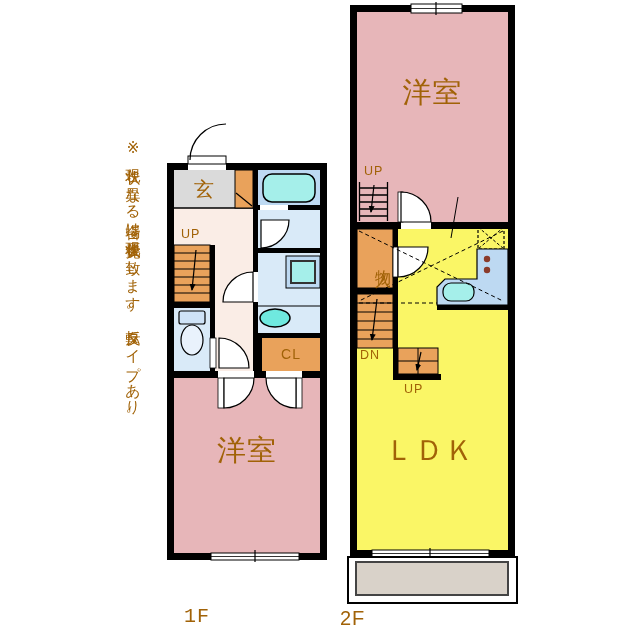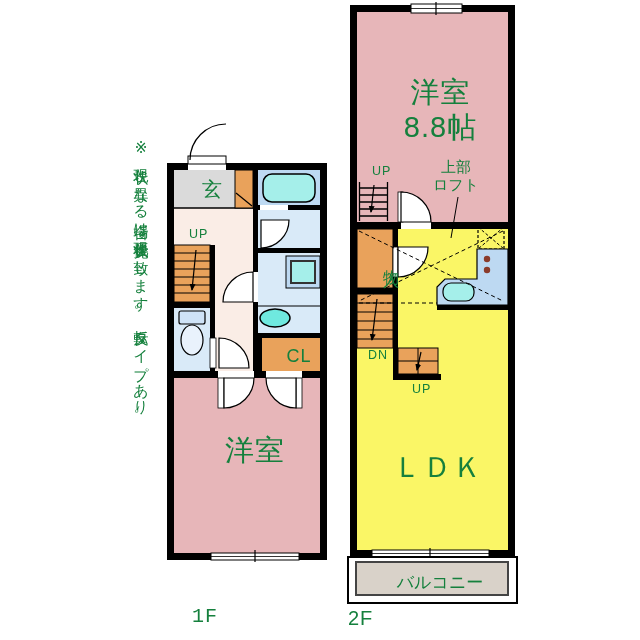--- a/index.html
+++ b/index.html
@@ -1,38 +1,38 @@
 <!DOCTYPE html>
 <html><head>
 <meta charset="utf-8">
 <style>
   html,body{margin:0;padding:0;background:#fff;}
   #canvas{position:relative;width:640px;height:640px;background:#fff;overflow:hidden;
           font-family:"Liberation Sans","DejaVu Sans",sans-serif;color:#000;}
   #plan-svg{position:absolute;left:0;top:0;}
-  .lbl{position:absolute;color:#15803d;white-space:nowrap;margin-left:8px;}
+  .lbl{position:absolute;color:#a16207;white-space:nowrap;}
   .room-label{font-size:29px;line-height:35px;text-align:center;letter-spacing:1px;}
   .room-label span{display:block;}
   .small-label{font-size:12.5px;letter-spacing:1px;font-weight:400;}
   .floor-label{font-size:20px;letter-spacing:1px;}
   .vertical-text{writing-mode:vertical-rl;text-orientation:upright;}
   #side-note{left:123px;top:139px;height:430px;font-size:15px;letter-spacing:0.5px;}
   #genkan-label{left:174px;top:176px;width:60px;text-align:center;font-size:20px;}
   #up-1f{left:181px;top:227px;}
-  #cl-label{left:262px;top:346px;width:58px;text-align:center;font-size:18px;letter-spacing:1px;}
+  #cl-label{left:262px;top:346px;width:58px;text-align:center;font-size:14px;letter-spacing:1px;}
   #bedroom-1f-label{left:174px;top:433px;width:146px;}
   #floor-1f-label{left:184px;top:605px;font-family:Liberation Mono, monospace;}
   #bedroom-2f-label{left:357px;top:75px;width:151px;}
   #up-loft{left:364px;top:164px;}
   #loft-note{left:413px;top:158px;width:70px;text-align:center;font-size:15px;line-height:18px;}
   #loft-note span{display:block;}
   #monoire-label{left:357px;top:233px;width:36px;height:52px;display:flex;justify-content:center;font-size:16px;letter-spacing:2px;}
   #dn-2f{left:360px;top:348px;}
   #up-2f{left:404px;top:382px;}
-  #ldk-label{left:357px;top:451px;width:146px;line-height:33px;text-align:center;}
+  #ldk-label{left:357px;top:434px;width:146px;line-height:33px;text-align:center;}
   #balcony-label{left:356px;top:571px;width:152px;text-align:center;font-size:17px;}
   #floor-2f-label{left:340px;top:607px;}
 </style>
 </head>
 <body>
 
 <div id="canvas">
 
 <svg id="plan-svg" width="640" height="640" viewBox="0 0 640 640">
   <defs>
@@ -178,29 +178,23 @@
   <div id="genkan-label" class="lbl">玄</div>
   <div id="up-1f" class="lbl small-label">UP</div>
   <div id="cl-label" class="lbl">CL</div>
   <div id="bedroom-1f-label" class="lbl room-label">
     <span>洋室</span>
   </div>
   <div id="floor-1f-label" class="lbl floor-label">1F</div>
 
   <div id="bedroom-2f-label" class="lbl room-label">
     <span>洋室</span>
-    <span>8.8帖</span>
   </div>
   <div id="up-loft" class="lbl small-label">UP</div>
-  <div id="loft-note" class="lbl">
-    <span>上部</span>
-    <span>ロフト</span>
-  </div>
   <div id="monoire-label" class="lbl vertical-text">物入</div>
   <div id="dn-2f" class="lbl small-label">DN</div>
   <div id="up-2f" class="lbl small-label">UP</div>
   <div id="ldk-label" class="lbl room-label">
     <span>ＬＤＫ</span>
   </div>
-  <div id="balcony-label" class="lbl">バルコニー</div>
   <div id="floor-2f-label" class="lbl floor-label">2F</div>
 
 </div>
 
 </body></html>

